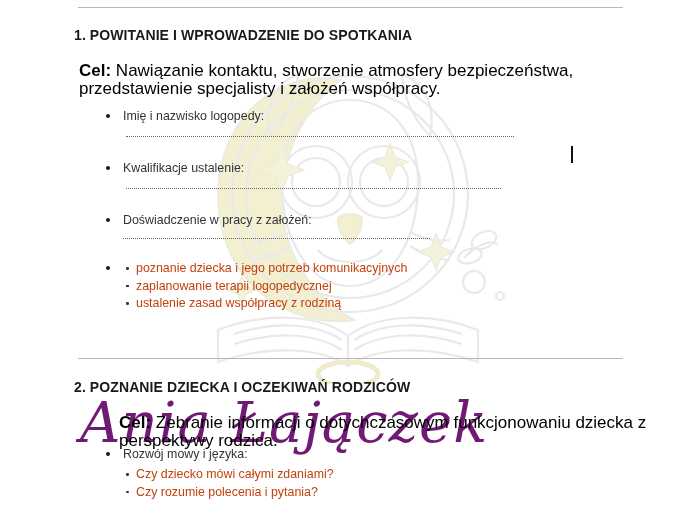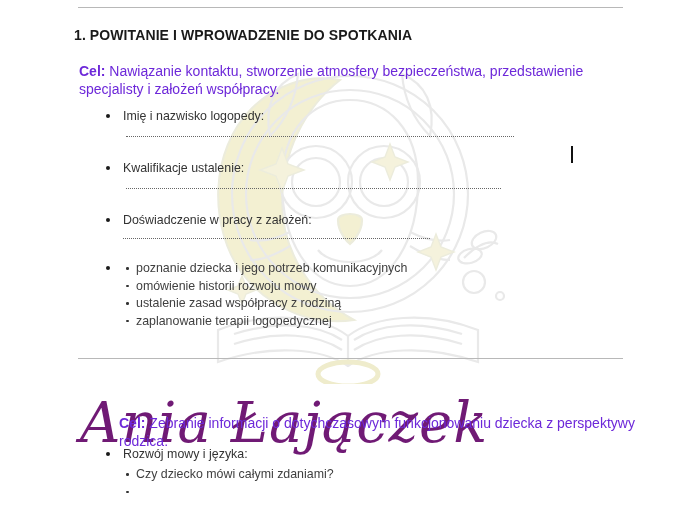--- a/index.html
+++ b/index.html
@@ -74,23 +74,23 @@
     letter-spacing: 0.1px;
     white-space: nowrap;
   }
   #heading-1 { top: 27px; }
   #heading-2 { top: 379px; }
 
   .goal-paragraph {
     position: absolute;
     left: 79px;
     width: 545px;
-    font-size: 14px;
+    font-size: 17px;
     line-height: 18px;
-    color: #6d28d9;
+    color: #000000;
   }
   #goal-1 { top: 62px; }
   #goal-2 { top: 414px; width: 548px; margin-left: 40px; }
   .goal-label { font-weight: bold; }
 
   .bullet-list {
     position: absolute;
     left: 0;
     width: 558px;
   }
@@ -146,21 +146,21 @@
 
   .sub-bullet-list {
     margin-top: 3px;
     padding-left: 2px;
   }
   .sub-bullet {
     position: relative;
     padding-left: 11px;
     font-size: 12.4px;
     line-height: 17.5px;
-    color: #404040;
+    color: #c2410c;
   }
   .sub-bullet > .sub-dot {
     position: absolute;
     left: 1px;
     top: 7px;
     width: 2.6px;
     height: 2.6px;
     border-radius: 50%;
     background: #333333;
   }
@@ -262,53 +262,54 @@
 
     <div class="bullet-row">
       <span class="bullet-dot"></span>
       <div class="sub-bullet-list">
         <div class="sub-bullet">
           <span class="sub-dot"></span>
           <span>poznanie dziecka i jego potrzeb komunikacyjnych</span>
         </div>
         <div class="sub-bullet">
           <span class="sub-dot"></span>
-          <span>omówienie historii rozwoju mowy</span>
+        </div>
+        <div class="sub-bullet">
+          <span class="sub-dot"></span>
+          <span>zaplanowanie terapii logopedycznej</span>
         </div>
         <div class="sub-bullet">
           <span class="sub-dot"></span>
           <span>ustalenie zasad współpracy z rodziną</span>
         </div>
-        <div class="sub-bullet">
-          <span class="sub-dot"></span>
-          <span>zaplanowanie terapii logopedycznej</span>
-        </div>
       </div>
     </div>
 
   </div>
 
   <div id="text-caret"></div>
 
   <div class="divider" id="divider-mid"></div>
 
+  <div class="section-heading" id="heading-2">2. POZNANIE DZIECKA I OCZEKIWAŃ RODZICÓW</div>
 
   <div class="goal-paragraph" id="goal-2">
     <span class="goal-label">Cel:</span><span> Zebranie informacji o dotychczasowym funkcjonowaniu dziecka z perspektywy rodzica.</span>
   </div>
 
   <div class="bullet-list" id="bullets-2">
     <div class="bullet-row">
       <span class="bullet-dot"></span>
       <span>Rozwój mowy i języka:</span>
       <div class="sub-bullet-list">
         <div class="sub-bullet">
           <span class="sub-dot"></span>
           <span>Czy dziecko mówi całymi zdaniami?</span>
         </div>
         <div class="sub-bullet">
           <span class="sub-dot"></span>
+          <span>Czy rozumie polecenia i pytania?</span>
         </div>
       </div>
     </div>
   </div>
 
 </div>
 
 </body></html>

